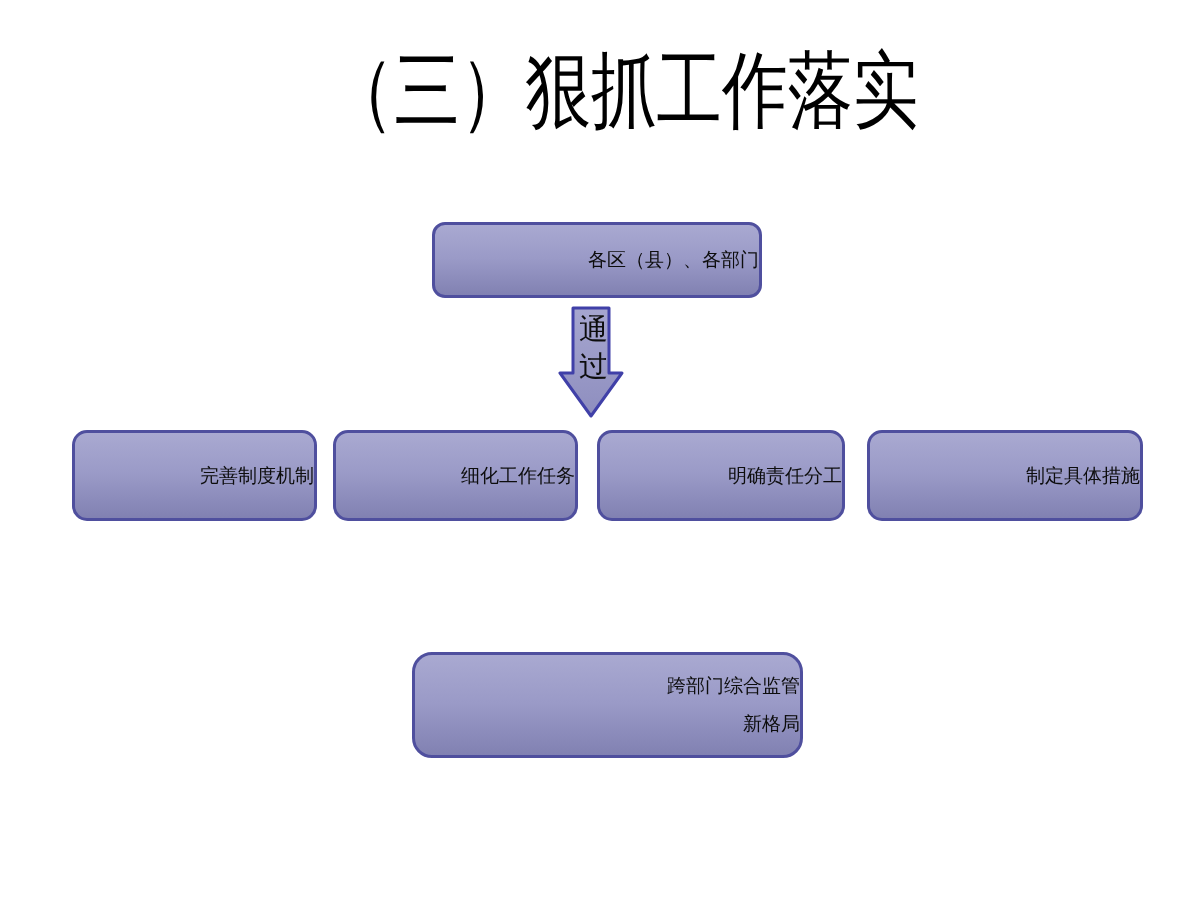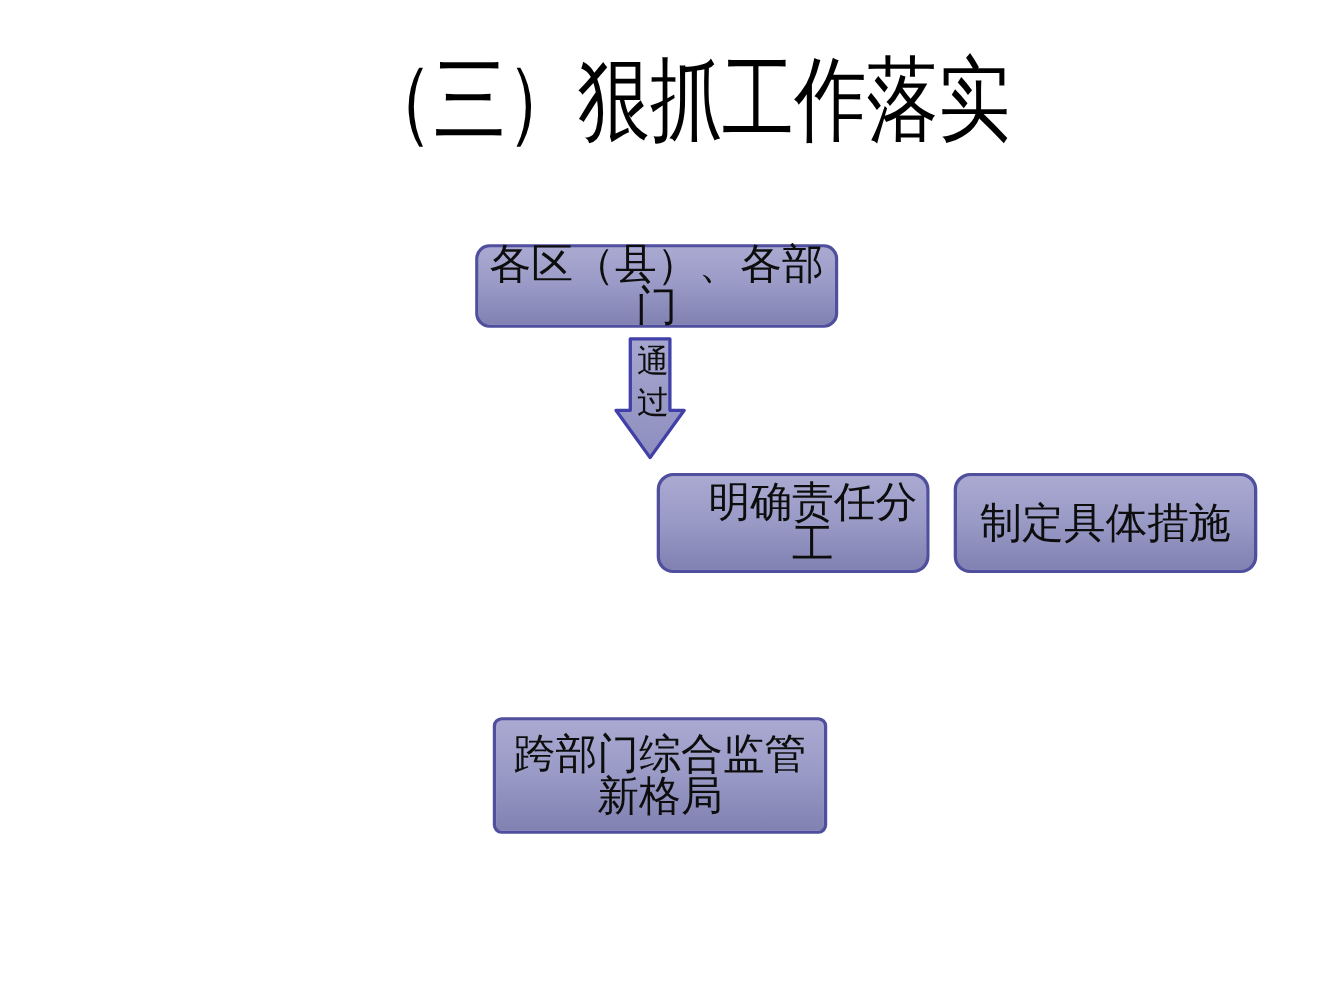--- a/index.html
+++ b/index.html
@@ -35,33 +35,33 @@
     transform:scaleX(0.78);
     transform-origin:50% 50%;
     white-space:nowrap;
     color:#000;
   }
   .box{
     position:absolute;
     box-sizing:border-box;
     background:linear-gradient(180deg,var(--box-fill-top) 0%,var(--box-fill-mid) 48%,var(--box-fill-bottom) 100%);
     border:3px solid var(--box-border);
-    display:flex;flex-direction:column;align-items:center;justify-content:center;
-    font-size:38px;
+    display:flex;flex-direction:column;align-items:flex-end;justify-content:center;
+    font-size:19px;
     line-height:38px;
     text-align:center;
     color:var(--text);
   }
   .box-top{left:432px;top:222px;width:330px;height:76px;border-radius:13px;}
   .box-mid{top:430px;height:91px;border-radius:15px;}
   .box-mid-1{left:72px;width:245px;}
   .box-mid-2{left:333px;width:245px;}
   .box-mid-3{left:597px;width:248px;padding-left:36px;}
   .box-mid-4{left:867px;width:276px;}
-  .box-bottom{left:448px;top:652px;width:304px;height:106px;border-radius:8px;}
+  .box-bottom{left:412px;top:652px;width:391px;height:106px;border-radius:20px;}
   .arrow{
     position:absolute;
     width:66px;height:112px;
   }
   .arrow-1{left:558px;top:306px;}
   .arrow-2{left:558px;top:532px;}
   .arrow svg{display:block;width:66px;height:112px;}
   .arrow-shape{
     fill:url(#arrowGrad);
     stroke:var(--arrow-border);
@@ -97,20 +97,26 @@
         <linearGradient id="arrowGrad" x1="0" y1="0" x2="0" y2="1">
           <stop offset="0" style="stop-color:var(--arrow-fill-top,#a6a6cf)"></stop>
           <stop offset="1" style="stop-color:var(--arrow-fill-bottom,#8e8ebf)"></stop>
         </linearGradient>
       </defs>
       <polygon class="arrow-shape" points="15,2 51,2 51,67 64,67 33,110 2,67 15,67"></polygon>
     </svg>
     <div class="arrow-label">通过</div>
   </div>
 
+  <div class="box box-mid box-mid-1">
+    <span>完善制度机制</span>
+  </div>
+  <div class="box box-mid box-mid-2">
+    <span>细化工作任务</span>
+  </div>
   <div class="box box-mid box-mid-3">
     <span>明确责任分工</span>
   </div>
   <div class="box box-mid box-mid-4">
     <span>制定具体措施</span>
   </div>
 
 
   <div class="box box-bottom">
     <div>跨部门综合监管</div>

